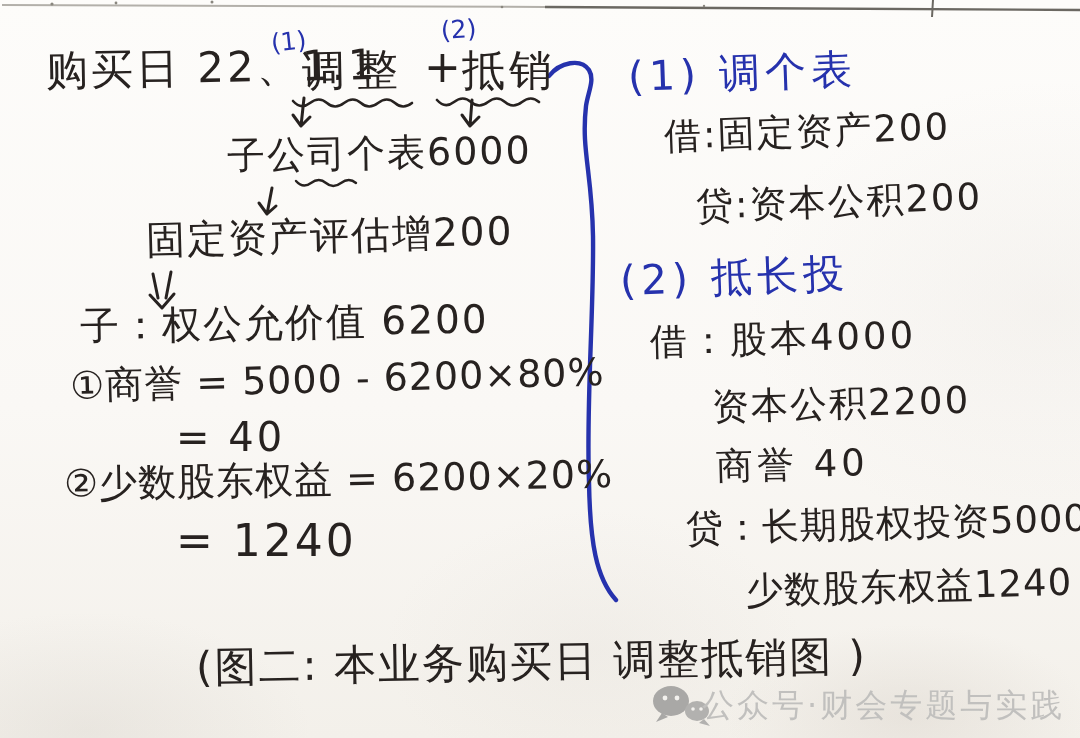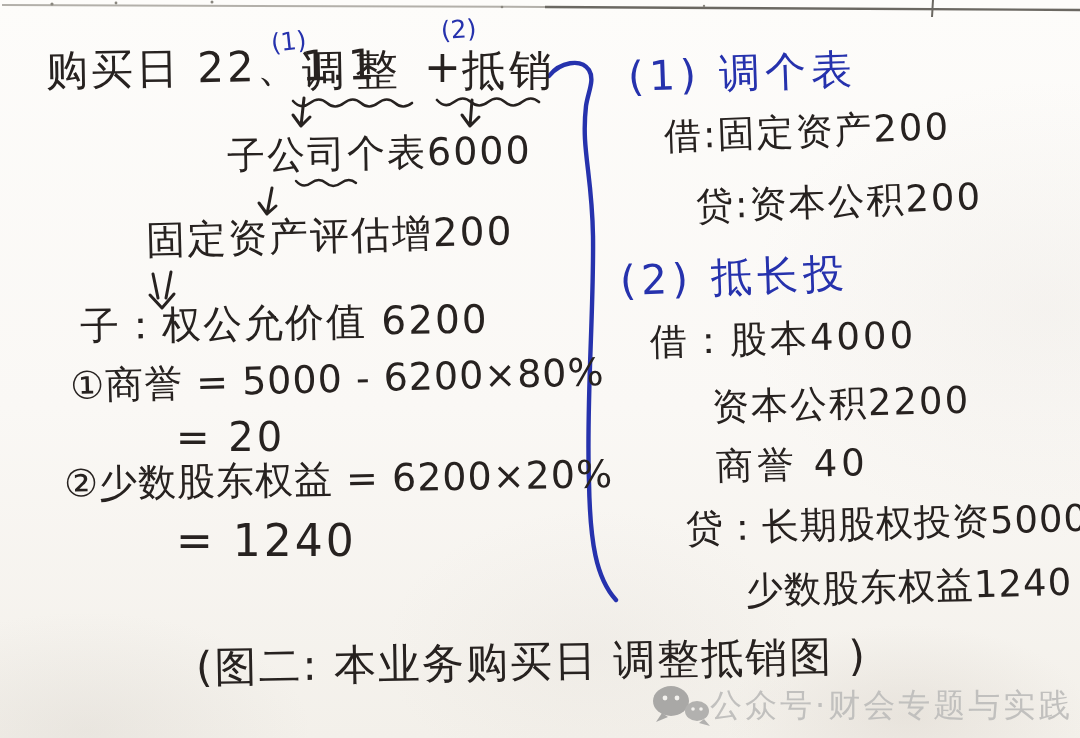--- a/index.html
+++ b/index.html
@@ -69,31 +69,31 @@
   <div class="hw blue sup" style="left:271px;top:29px;transform:rotate(-6deg);">(1)</div>
   <div class="hw" style="left:302px;top:48px;font-size:43px;letter-spacing:10px;transform:rotate(-1deg);">调整</div>
   <div class="hw" style="left:424px;top:44px;font-size:44px;">+</div>
   <div class="hw blue sup" style="left:441px;top:17px;transform:rotate(-4deg);">(2)</div>
   <div class="hw" style="left:462px;top:48px;font-size:43px;letter-spacing:4px;text-align:center;">抵销</div>
 
   <div class="hw" style="left:227px;top:134px;font-size:38px;letter-spacing:2px;transform:rotate(-1deg);">子公司个表6000</div>
   <div class="hw" style="left:146px;top:216px;font-size:39px;letter-spacing:2px;transform:rotate(-1.5deg);">固定资产评估增200</div>
   <div class="hw" style="left:80px;top:303px;font-size:39px;letter-spacing:2px;transform:rotate(-1deg);">子：权公允价值 6200</div>
   <div class="hw" style="left:70px;top:360px;font-size:38px;letter-spacing:1px;transform:rotate(-1.5deg);">①商誉 = 5000 - 6200×80%</div>
-  <div class="hw" style="left:176px;top:416px;font-size:40px;letter-spacing:3px;">= 20</div>
+  <div class="hw" style="left:176px;top:416px;font-size:40px;letter-spacing:3px;">= 40</div>
   <div class="hw" style="left:64px;top:460px;font-size:38px;letter-spacing:1px;transform:rotate(-1deg);">②少数股东权益 = 6200×20%</div>
   <div class="hw" style="left:176px;top:518px;font-size:44px;letter-spacing:3px;">= 1240</div>
 
   <div class="hw blue" style="left:628px;top:52px;font-size:41px;letter-spacing:5px;transform:rotate(-2deg);">(1) 调个表</div>
   <div class="hw" style="left:664px;top:113px;font-size:37px;letter-spacing:2px;transform:rotate(-2deg);">借:固定资产200</div>
   <div class="hw" style="left:696px;top:183px;font-size:37px;letter-spacing:2px;transform:rotate(-2deg);">贷:资本公积200</div>
 
   <div class="hw blue" style="left:620px;top:256px;font-size:41px;letter-spacing:5px;transform:rotate(-2deg);">(2) 抵长投</div>
   <div class="hw" style="left:650px;top:320px;font-size:37px;letter-spacing:3px;transform:rotate(-1.5deg);">借：股本4000</div>
   <div class="hw" style="left:712px;top:385px;font-size:37px;letter-spacing:2px;transform:rotate(-1.5deg);">资本公积2200</div>
   <div class="hw" style="left:716px;top:446px;font-size:37px;letter-spacing:4px;transform:rotate(-1.5deg);">商誉 40</div>
   <div class="hw" style="left:686px;top:505px;font-size:37px;letter-spacing:1px;transform:rotate(-1.5deg);">贷：长期股权投资5000</div>
   <div class="hw" style="left:746px;top:568px;font-size:37px;letter-spacing:1px;transform:rotate(-1.5deg);">少数股东权益1240</div>
 
   <div class="hw" style="left:196px;top:640px;font-size:42px;letter-spacing:2px;transform:rotate(-1deg);">(图二: 本业务购买日 调整抵销图 )</div>
 
-  <div class="wm" style="left:702px;top:684px;font-size:32px;letter-spacing:3px;margin-left:8px;">公众号·财会专题与实践</div>
+  <div class="wm" style="left:702px;top:684px;font-size:32px;letter-spacing:3px;">公众号·财会专题与实践</div>
 </div>
 
 </body></html>

